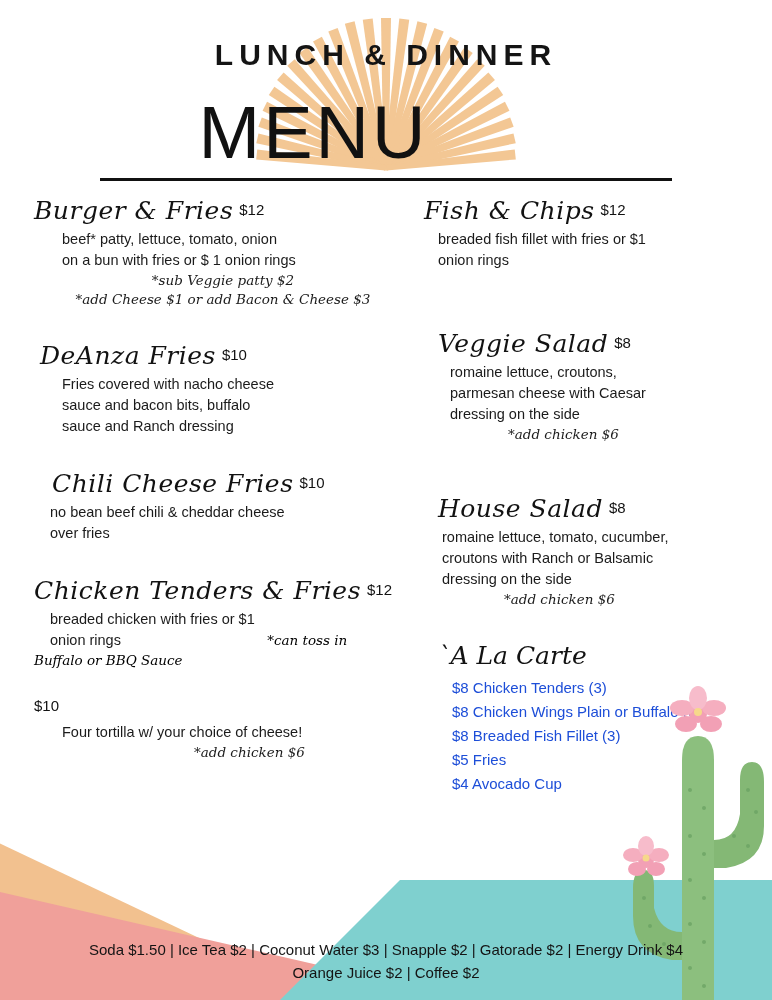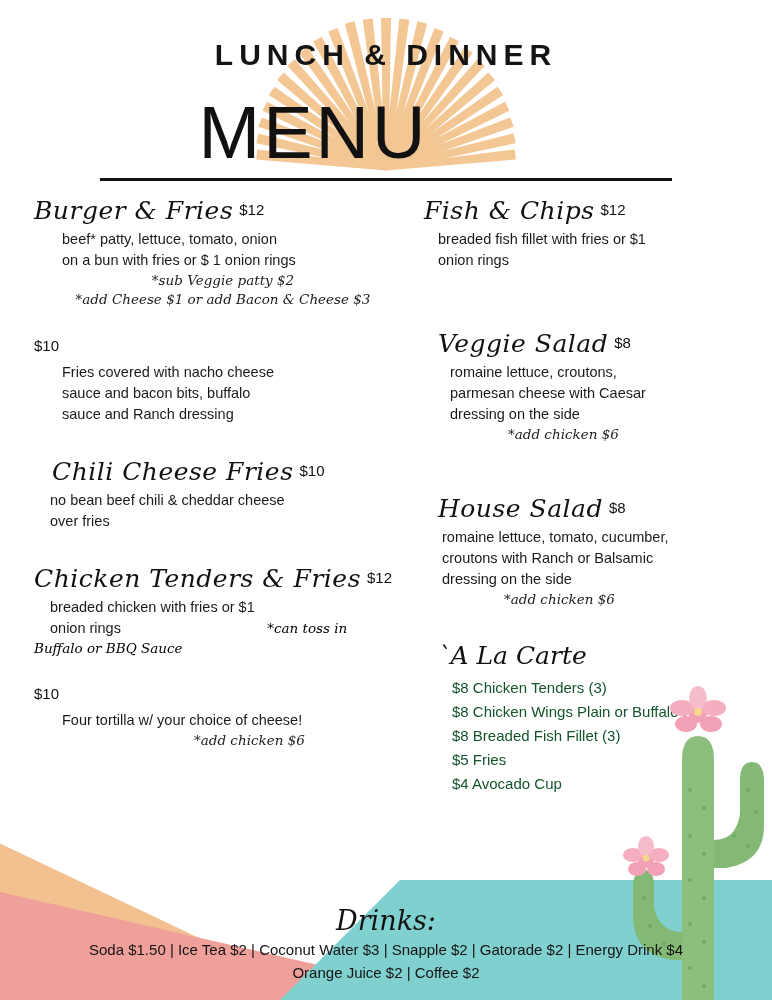--- a/index.html
+++ b/index.html
@@ -183,21 +183,21 @@
     font-family: "DejaVu Serif", serif;
     font-style: italic;
     font-size: 25px;
     color: #121212;
   }
   .alc-list {
     margin: 6px 0 0 28px;
     font-family: "Liberation Sans", sans-serif;
     font-size: 15px;
     line-height: 24px;
-    color: #14532d;
+    color: #1d4ed8;
   }
 
   
   .drinks {
     position: absolute;
     left: 0;
     bottom: 16px;
     width: 772px;
     text-align: center;
     z-index: 5;
@@ -323,20 +323,21 @@
         <div class="item-desc" style="white-space:pre-line">beef* patty, lettuce, tomato, onion
 on a bun with fries or $ 1 onion rings</div>
         <div class="item-note note-center">*sub Veggie patty $2</div>
         <div class="item-note note-center">*add Cheese $1 or add Bacon &amp; Cheese $3</div>
       </div>
 
       <div class="spacer-26"></div>
 
       <div class="item">
         <div class="item-head">
+          <span class="item-name" style="margin-left:6px">DeAnza Fries</span>
           <span class="item-price">$10</span>
         </div>
         <div class="item-desc" style="white-space:pre-line">Fries covered with nacho cheese
 sauce and bacon bits, buffalo
 sauce and Ranch dressing</div>
       </div>
 
       <div class="spacer-26"></div>
 
       <div class="item">
@@ -475,18 +476,17 @@
         <ellipse cx="43" cy="215" rx="10" ry="7" fill="#f5aebf"></ellipse>
         <ellipse cx="30" cy="206" rx="8" ry="10" fill="#f7bccb"></ellipse>
         <ellipse cx="21" cy="229" rx="9" ry="7" fill="#f2a0b5"></ellipse>
         <ellipse cx="40" cy="229" rx="9" ry="7" fill="#f2a0b5"></ellipse>
         <circle cx="30" cy="218" r="3.5" fill="#f6d88b"></circle>
       </g>
     </svg>
   </div>
 
   <div class="drinks">
-    <div class="drinks-title">Drinks:</div>
     <div class="drinks-line">Soda $1.50 | Ice Tea $2 | Coconut Water $3 | Snapple $2 | Gatorade $2 | Energy Drink $4</div>
     <div class="drinks-line">Orange Juice $2 | Coffee $2</div>
   </div>
 
 </div>
 
 </body></html>

